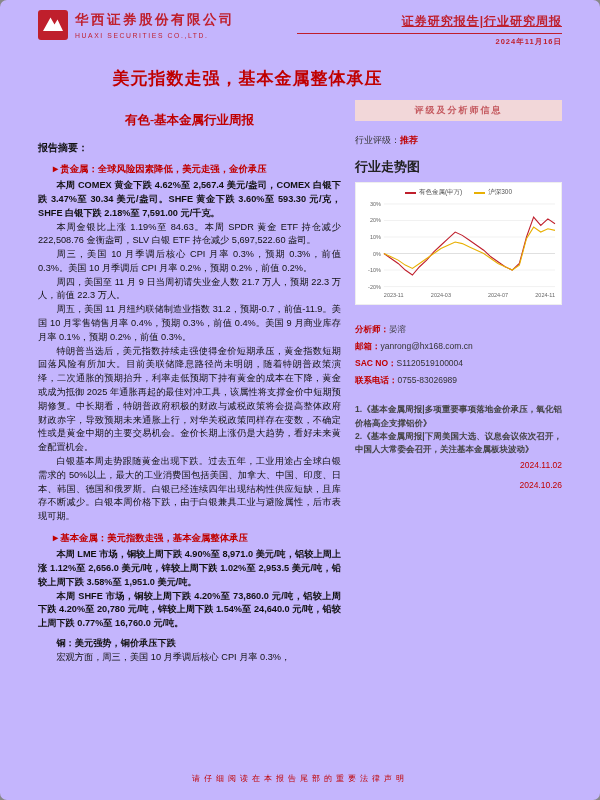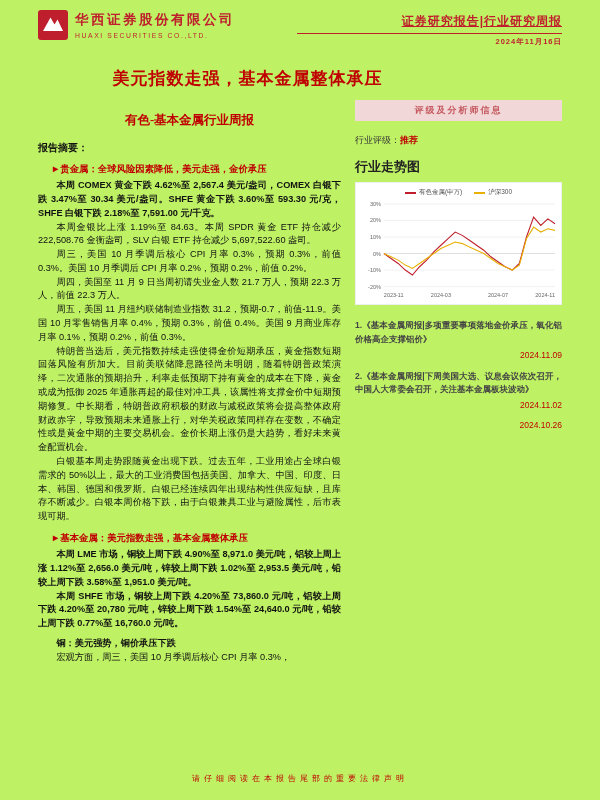--- a/index.html
+++ b/index.html
@@ -1,21 +1,21 @@
 <!DOCTYPE html>
 <html><head>
 <meta charset="utf-8">
 <style>
   * { margin:0; padding:0; box-sizing:border-box; }
   html,body { background:#888; }
   body { display:flex; justify-content:center; }
   .page {
-    position:relative; width:600px; height:800px; background:#bef264;
+    position:relative; width:600px; height:800px; background:#c4b5fd;
     font-family:"Liberation Sans","DejaVu Sans",sans-serif;
-    padding:10px 38px 0 38px; overflow:hidden;
+    padding:10px 38px 0 38px; overflow:hidden;border-radius:7px;
   }
   
   .hdr { display:flex; justify-content:space-between; align-items:flex-start; }
   .brand { display:flex; align-items:center; gap:7px; }
   .brand-cn { color:#bf1f2c; font-weight:bold; font-size:13.5px; letter-spacing:2.5px; }
   .brand-en { color:#bf1f2c; font-size:6.8px; letter-spacing:1.6px; margin-top:3px; }
   .hdr-right { width:265px; text-align:right; padding-top:3px; }
   .rpt-type { color:#bf1f2c; font-size:12px; font-weight:bold; letter-spacing:1px;text-decoration:underline; }
   .hdr-rule { border-top:1.5px solid #bf1f2c; margin:3px 0; }
   .rpt-date { color:#bf1f2c; font-size:7.5px; font-weight:bold; letter-spacing:1px; }
@@ -134,25 +134,30 @@
             <text x="22" y="90" text-anchor="end" font-size="5.5" fill="#666">-20%</text>
             <text x="25" y="99" text-anchor="start" font-size="5.5" fill="#666">2023-11</text>
             <text x="82.33333333333334" y="99" text-anchor="middle" font-size="5.5" fill="#666">2024-03</text>
             <text x="139.66666666666669" y="99" text-anchor="middle" font-size="5.5" fill="#666">2024-07</text>
             <text x="197" y="99" text-anchor="end" font-size="5.5" fill="#666">2024-11</text>
             <polyline points="25,54.8 32.166666666666664,59.78 39.333333333333336,64.76 46.5,71.4 53.66666666666667,76.38 60.833333333333336,68.08 68,61.44 75.16666666666666,53.14 82.33333333333334,46.5 89.5,39.86 96.66666666666667,33.22 103.83333333333333,36.54 111,41.52 118.16666666666667,46.5 125.33333333333333,51.48 132.5,58.120000000000005 139.66666666666669,63.1 146.83333333333331,68.08 154,71.4 161.16666666666666,64.76 168.33333333333334,38.2 175.5,18.28 182.66666666666666,26.58 189.83333333333334,19.939999999999998 197,24.92" fill="none" stroke="#bf1f2c" stroke-width="1.1"></polyline>
             <polyline points="25,54.8 32.166666666666664,58.120000000000005 39.333333333333336,61.44 46.5,66.42 53.66666666666667,69.74 60.833333333333336,64.76 68,59.78 75.16666666666666,54.8 82.33333333333334,49.82 89.5,46.5 96.66666666666667,43.18 103.83333333333333,44.84 111,48.16 118.16666666666667,51.48 125.33333333333333,54.8 132.5,59.78 139.66666666666669,64.76 146.83333333333331,68.08 154,71.4 161.16666666666666,66.42 168.33333333333334,39.86 175.5,28.240000000000002 182.66666666666666,33.22 189.83333333333334,29.9 197,31.560000000000002" fill="none" stroke="#e8b004" stroke-width="1.1"></polyline>
           </svg>
       </div>
 
+      <div class="analyst">
+        <div><span class="lbl">分析师：</span><span>晏溶</span></div>
+        <div><span class="lbl">邮箱：</span><span>yanrong@hx168.com.cn</span></div>
+        <div><span class="lbl">SAC NO：</span><span>S1120519100004</span></div>
+        <div><span class="lbl">联系电话：</span><span>0755-83026989</span></div>
+      </div>
 
       <div class="related">
         <div>
           <div class="rel-title">1.《基本金属周报|多项重要事项落地金价承压，氧化铝价格高企支撑铝价》</div>
-          <div class="rel-date">2024.11.09</div>
         </div>
         <div>
           <div class="rel-title">2.《基本金属周报|下周美国大选、议息会议依次召开，中国人大常委会召开，关注基本金属板块波动》</div>
           <div class="rel-date">2024.11.02</div>
         </div>
         <div>
           <div class="rel-date">2024.10.26</div>
         </div>
       </div>
     </aside>

